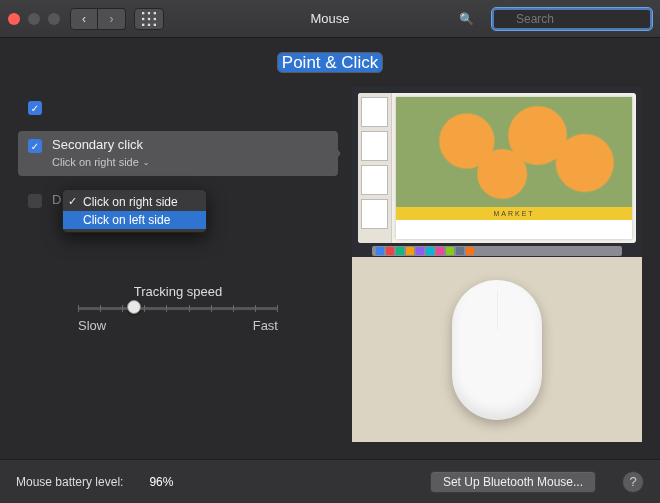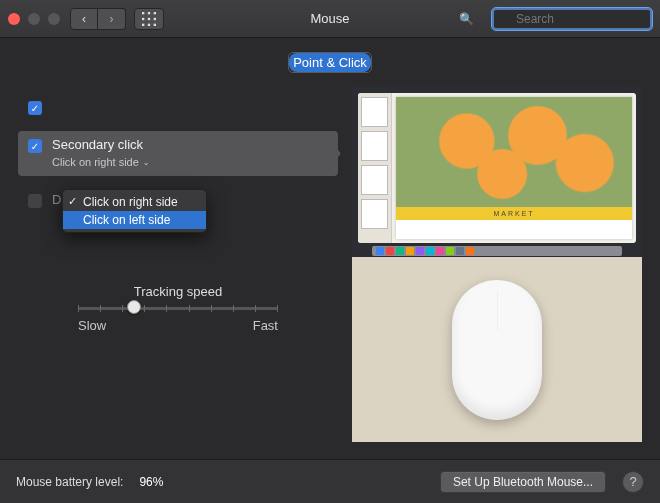--- a/index.html
+++ b/index.html
@@ -18,21 +18,21 @@
   .gridbtn svg { width:14px; height:14px; }
   .title { position: absolute; left: 50%; transform: translateX(-50%); color: #e6e6e6; font-size: 13px; font-weight: 500; }
   .search { margin-left: auto; }
   .search input { width: 160px; height: 22px; background: #2d2d2f; border: 2px solid #4a7ab8; border-radius: 4px; padding: 0 6px 0 22px; color: #ccc; font-size: 12px; outline: 1px solid #6fa0e0; margin-left: 39px; }
   .search { position: relative; }
   .search .sicon { position:absolute; left:6px; top:4px; color:#888; font-size:12px; }
 
   
   .tabs { display:flex; justify-content:center; margin-top: 14px; }
   .tabseg { display:flex; border:1px solid #5a5a5c; border-radius:5px; overflow:hidden; height:21px; }
-  .tab { padding: 2px 4px; font-size:13px; color:#ddd; background:#464648; display:flex; align-items:center;border-radius:8px; }
+  .tab { padding: 2px 4px; font-size:17px; color:#ddd; background:#464648; display:flex; align-items:center; }
   .tab.active { background:#2f74d0; color:#fff; }
   .tab:not(.active) { border-left:1px solid #5a5a5c; }
 
   
   .main { display:flex; padding: 14px 18px 8px 18px; gap: 14px; }
   .left { flex: 1; min-width: 0; position: relative; }
   .right { width: 290px; }
   .preview { width: 290px; height: 355px; background:#ddd6c8; }
   .preview .top { height: 170px; background:#2c2d32; position:relative; overflow:hidden; }
   .preview .top .win { position:absolute; left:6px; top:6px; right:6px; bottom:14px; background:#f3f0e9; border-radius:3px; overflow:hidden; }
@@ -71,21 +71,21 @@
   .slider-wrap { margin-top: 70px; text-align:center; }
   .slider-label { color:#ddd; font-size:13px; margin-bottom:8px; }
   .slider { width: 200px; margin: 0 auto; position:relative; }
   .track { height:3px; background:#555; border-radius:2px; position:relative; }
   .ticks { position:absolute; left:0; right:0; top:-2px; display:flex; justify-content:space-between; }
   .ticks i { width:1px; height:7px; background:#666; }
   .knob { position:absolute; top:-7px; left:28%; width:14px; height:14px; background:#e8e8e8; border-radius:50%; border:1px solid #888; transform:translateX(-50%); box-shadow:0 1px 2px rgba(0,0,0,.5); }
   .ends { display:flex; justify-content:space-between; width:200px; margin: 8px auto 0; color:#c8c8ca; font-size:13px; }
 
   
-  .footer { position:absolute; left:0; right:0; bottom:0; height:44px; background:#333335; border-top:1px solid #1e1e1e; display:flex; align-items:center; padding:0 16px; gap:16px; }
+  .footer { position:absolute; left:0; right:0; bottom:0; height:44px; background:#333335; border-top:1px solid #1e1e1e; display:flex; align-items:center; padding:0 16px; gap:26px; }
   .footer .lbl { color:#ddd; font-size:12px; }
   .footer .pct { color:#fff; font-size:12px; font-weight:500; }
   .footer .spacer { flex:1; }
   .btn { background:#5b5b5d; color:#eee; border:1px solid #3a3a3c; border-radius:4px; padding:3px 12px; font-size:12px; box-shadow: 0 1px 0 rgba(255,255,255,.05) inset; }
   .help { width:22px; height:22px; border-radius:50%; background:#5b5b5d; color:#ccc; display:flex; align-items:center; justify-content:center; font-size:13px; border:1px solid #3a3a3c; }
 </style>
 </head>
 <body>
 
 <div class="titlebar">

